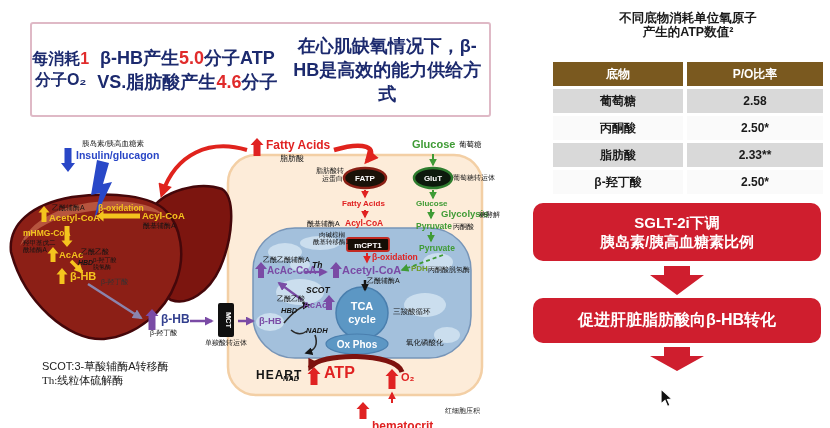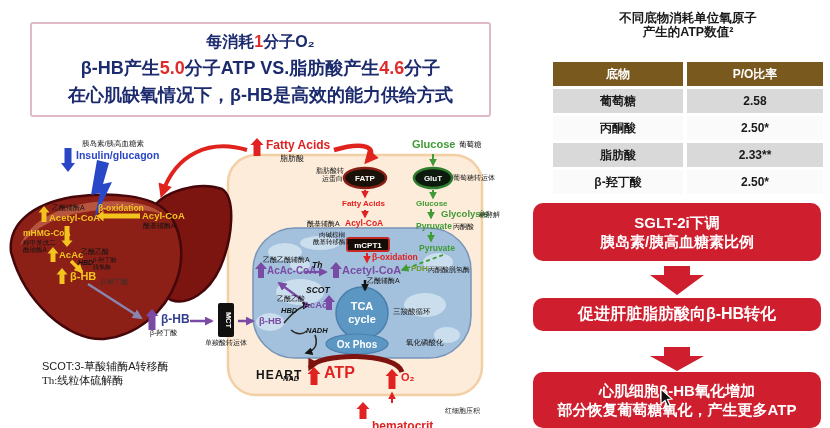--- a/index.html
+++ b/index.html
@@ -12,21 +12,21 @@
   .i{font-style:italic;font-weight:bold;color:#151515}
   .c6{font-size:6px;color:#141414}
   .c65{font-size:6.5px;color:#141414}
   .c7{font-size:7px;color:#141414}
   .c75{font-size:7.5px;color:#141414}
   .c8{font-size:8px;color:#141414}
   .ylw{color:#f4c41e}.rd{color:#e02222}.gn{color:#3f9b35}.pp{color:#7a4ba5}
   .bl{color:#2946c6}.nv{color:#323f8e}.dk{color:#151515}.ol{color:#6f9a23}
   
   #titlebox{position:absolute;left:30px;top:22px;width:457px;height:91px;background:#fff;
-            border:2px solid #dfb9c6;border-radius:3px;z-index:2;display:flex;flex-direction:column;
+            border:2px solid #dfb9c6;border-radius:3px;z-index:2;display:flex;
             justify-content:center;align-items:center;gap:3px;}
   #titlebox .tl{color:#1c2a6e;font-weight:bold;text-align:center;}
   #titlebox .tl1{font-size:16px}
   #titlebox .tl2,#titlebox .tl3{font-size:18px}
   #titlebox .hl{color:#e02b2b}
   
   #tabletitle{position:absolute;left:553px;top:11px;width:270px;text-align:center;z-index:2;
               font-size:12.5px;font-weight:bold;color:#1a1a1a;line-height:1.15;}
   #potable{position:absolute;left:553px;top:62px;width:270px;z-index:2;}
   .trow{display:flex;gap:4px;margin-bottom:3px;height:24px;}
@@ -195,26 +195,22 @@
     <div class="trow rwhite">
       <div class="tc c1">β-羟丁酸</div>
       <div class="tc c2">2.50*</div>
     </div>
   </div>
 
   <div class="flowbox" style="top:203px;height:58px;">
     <div>SGLT-2i下调</div>
     <div>胰岛素/胰高血糖素比例</div>
   </div>
-  <div class="flowbox" style="top:298px;height:33px;font-size:16px;">
+  <div class="flowbox" style="top:298px;height:45px;font-size:16px;">
     <div>促进肝脏脂肪酸向β-HB转化</div>
-  </div>
-  <div class="flowbox" style="top:372px;height:56px;">
-    <div>心肌细胞β-HB氧化增加</div>
-    <div>部分恢复葡萄糖氧化，产生更多ATP</div>
   </div>
 
   <div class="lbl c75" style="left:82px;top:140px;">胰岛素/胰高血糖素</div>
   <div class="lbl b bl" style="left:76px;top:150px;font-size:10.5px;">Insulin/glucagon</div>
 
   <div class="lbl b rd" style="left:266px;top:139px;font-size:12px;">Fatty Acids</div>
   <div class="lbl c8" style="left:280px;top:155px;">脂肪酸</div>
   <div class="lbl b gn" style="left:412px;top:139px;font-size:11px;">Glucose</div>
   <div class="lbl c75" style="left:459px;top:141px;">葡萄糖</div>
 

